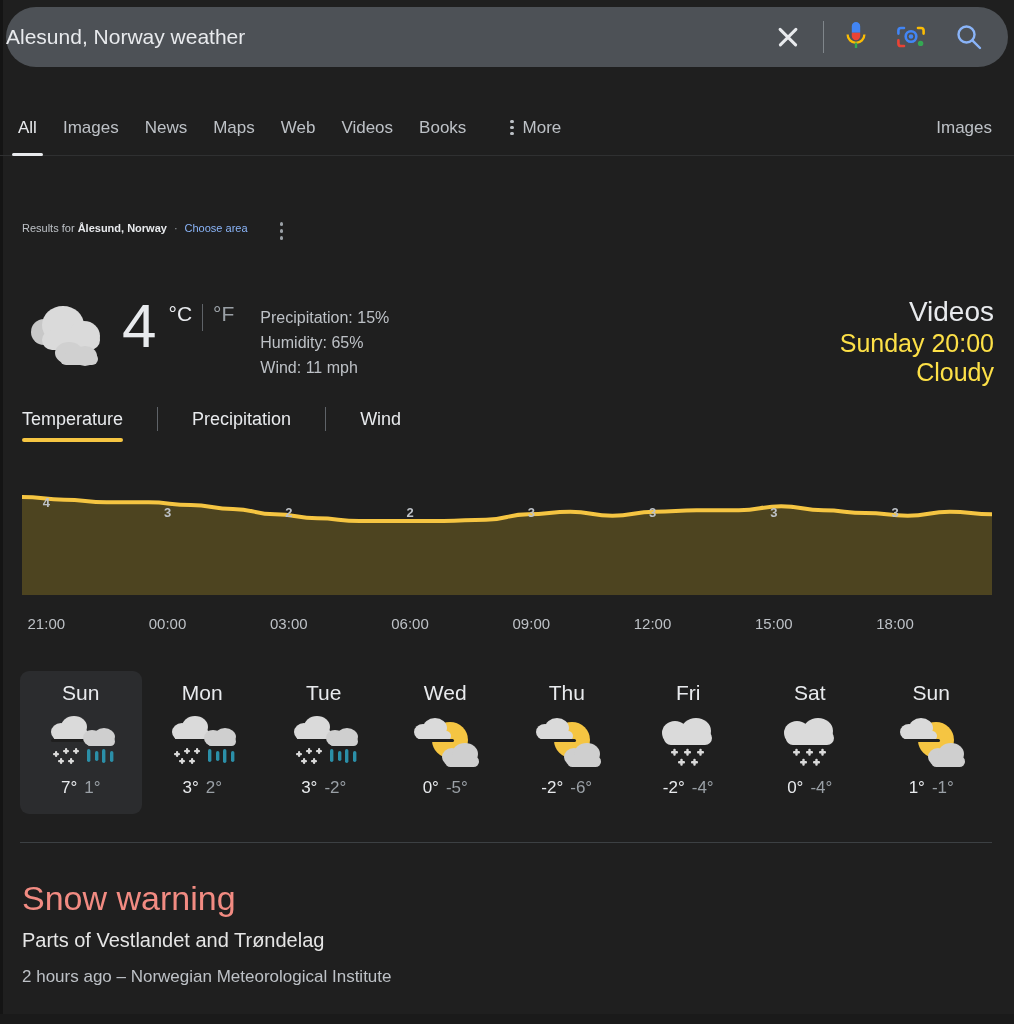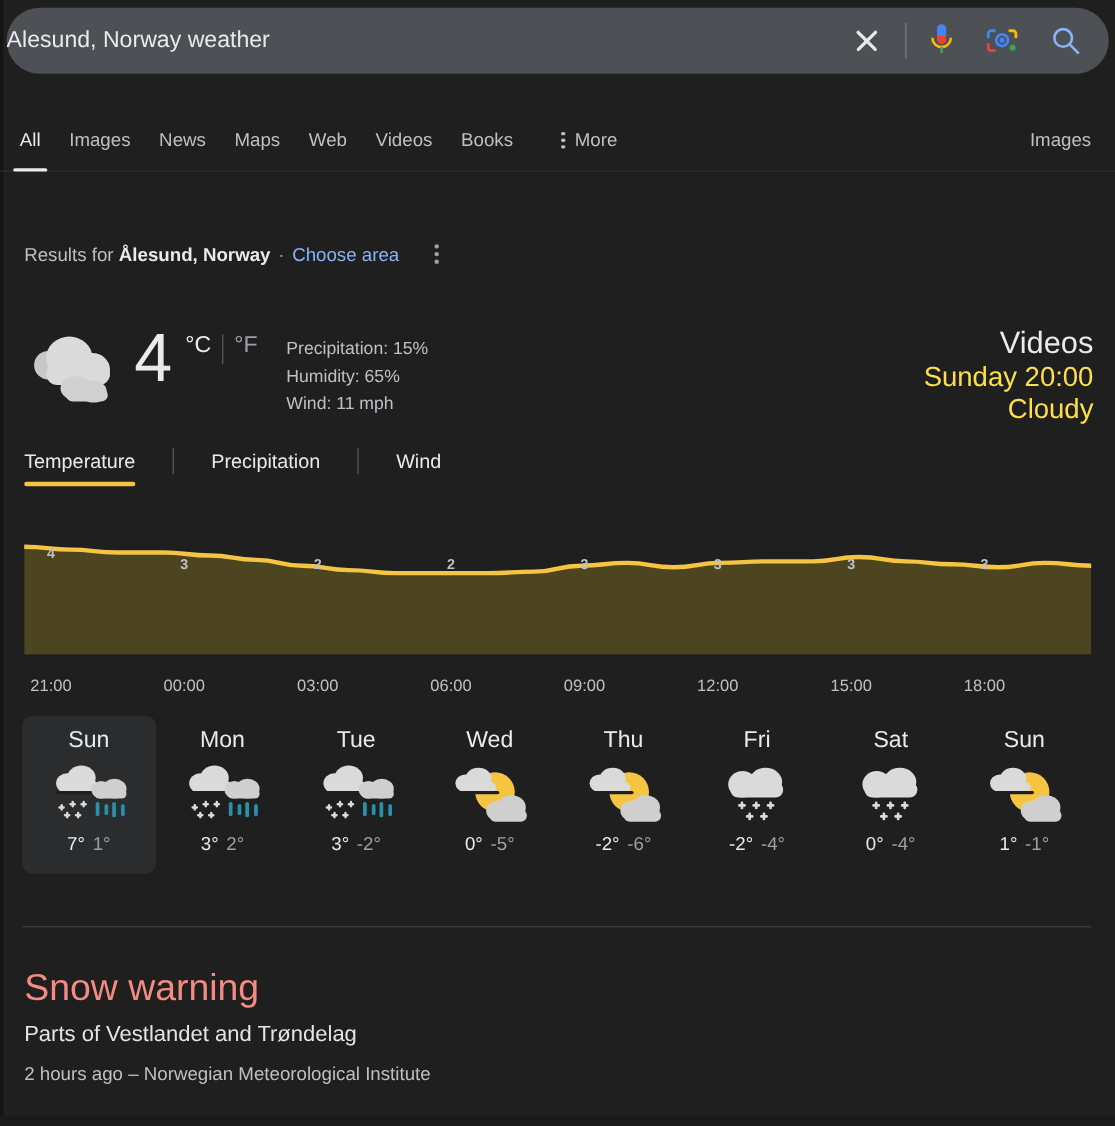--- a/index.html
+++ b/index.html
@@ -59,21 +59,21 @@
   }
   .more-item { display: flex; align-items: center; gap: 9px; margin-left: 44px; }
   .kebab { display: flex; flex-direction: column; gap: 3px; align-items: center; }
   .kebab span { width: 3.2px; height: 3.2px; border-radius: 50%; background: #bdc1c6; display: block; }
   .tools-item { margin-left: auto; margin-right: 22px; color: #bdc1c6; font-size: 17px; cursor: pointer; }
 
   
   .results-for {
     position: absolute; left: 22px; top: 222px;
     display: flex; align-items: flex-start; gap: 0;
-    font-size: 17px; color: #bdc1c6;
+    font-size: 11px; color: #bdc1c6;
   }
   .results-for .rf-strong { color: #e8eaed; font-weight: bold; }
   .results-for .rf-dot { color: #9aa0a6; margin: 0 7px; }
   .results-for .rf-link { color: #8ab4f8; cursor: pointer; }
   .rf-kebab { margin-left: 32px; display: flex; flex-direction: column; gap: 3.4px; cursor: pointer; }
   .rf-kebab span { width: 3.6px; height: 3.6px; border-radius: 50%; background: #9aa0a6; }
 
   
   .current { position: absolute; left: 22px; top: 292px; display: flex; align-items: flex-start; }
   .cur-icon { width: 92px; height: 76px; margin-top: 6px; }
@@ -121,21 +121,21 @@
   .axis-labels { position: absolute; left: 22px; top: 615px; width: 970px; height: 26px; }
   .a-label {
     position: absolute; font-size: 15px; color: #bdc1c6; transform: translateX(-50%);
   }
 
   
   .days { position: absolute; left: 20px; top: 651px; width: 972px; height: 143px; display: flex; }
   .day {
     width: 121.5px; height: 143px;
     display: flex; flex-direction: column; align-items: center;
-    padding-top: 10px; border-radius: 9px; cursor: pointer;
+    padding-top: 10px; border-radius: 9px; cursor: pointer; margin-top: 20px;
   }
   .day.sel { background: #2b2c2e; }
   .day-name { font-size: 21px; color: #e8eaed; }
   .day-icon { width: 72px; height: 58px; margin-top: 8px; }
   .day-temps { margin-top: 7px; font-size: 17px; }
   .t-hi { color: #e8eaed; }
   .t-lo { color: #9aa0a6; margin-left: 7px; }
 
   
   .hr-div { position: absolute; left: 20px; top: 842px; width: 972px; height: 1px; background: #3c4043; }

